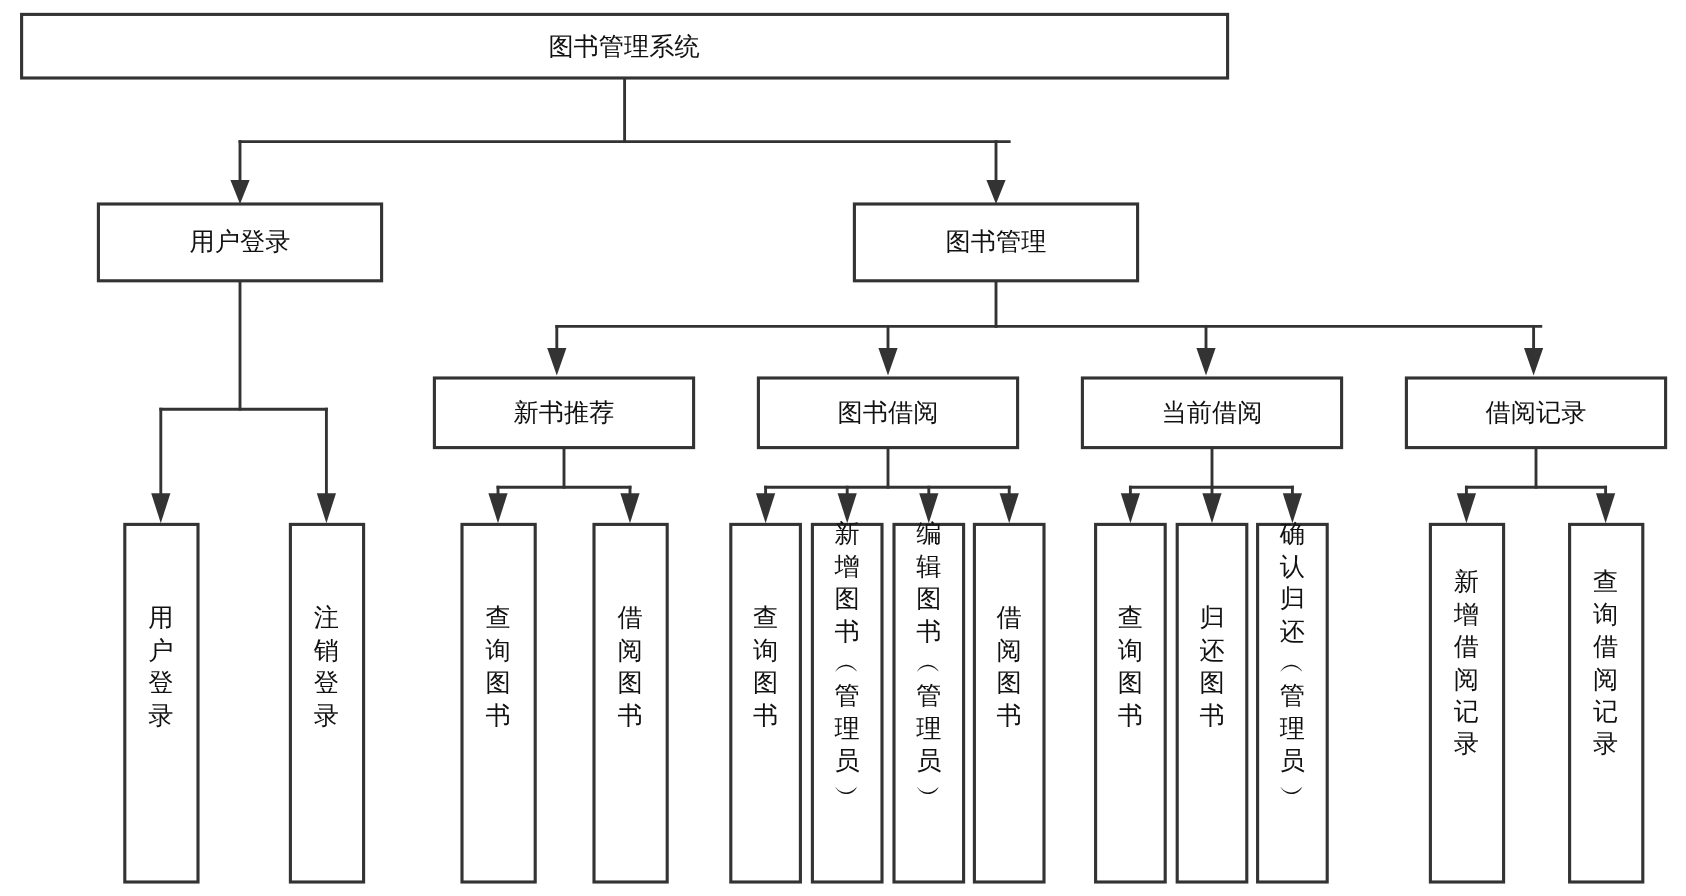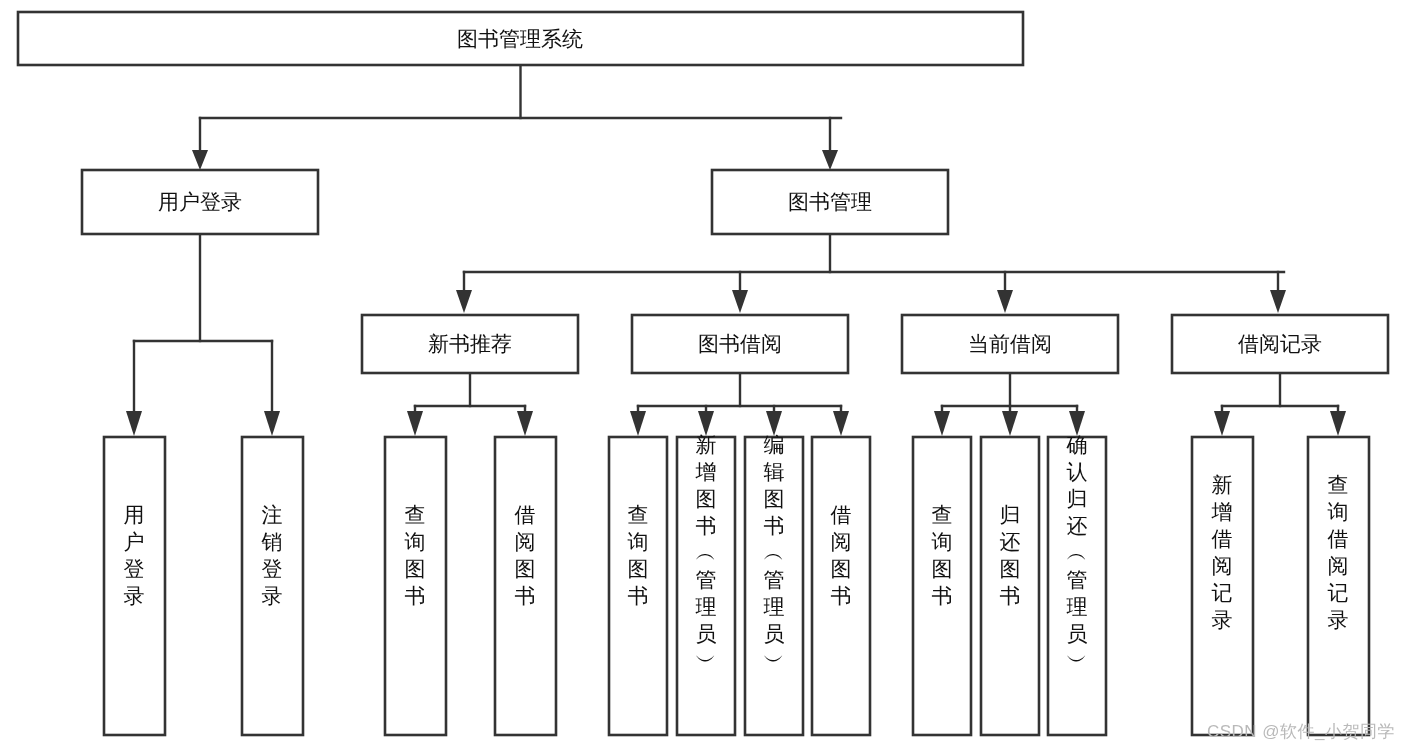--- a/index.html
+++ b/index.html
@@ -218,14 +218,13 @@
       <rect class="node-box" x="1192" y="437" width="61" height="298"></rect>
       <text class="node-label-v" x="1222" y="492"><tspan x="1222" dy="0">新</tspan><tspan x="1222" dy="27">增</tspan><tspan x="1222" dy="27">借</tspan><tspan x="1222" dy="27">阅</tspan><tspan x="1222" dy="27">记</tspan><tspan x="1222" dy="27">录</tspan></text>
     </g>
     <g>
       <rect class="node-box" x="1308" y="437" width="61" height="298"></rect>
       <text class="node-label-v" x="1338" y="492"><tspan x="1338" dy="0">查</tspan><tspan x="1338" dy="27">询</tspan><tspan x="1338" dy="27">借</tspan><tspan x="1338" dy="27">阅</tspan><tspan x="1338" dy="27">记</tspan><tspan x="1338" dy="27">录</tspan></text>
     </g>
 
   </svg>
 
-  <div class="watermark-text">CSDN @软件_小贺同学</div>
 </div>
 
 </body></html>

